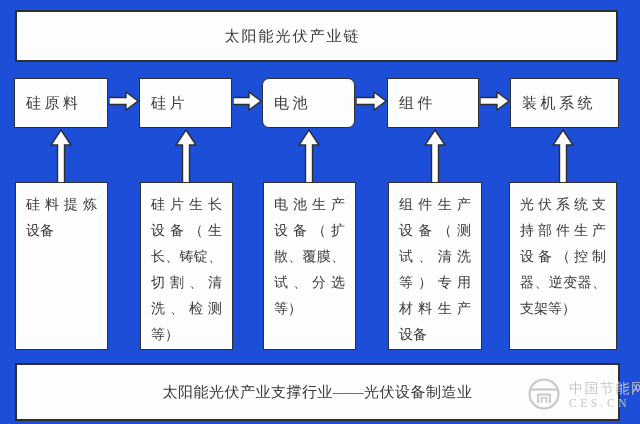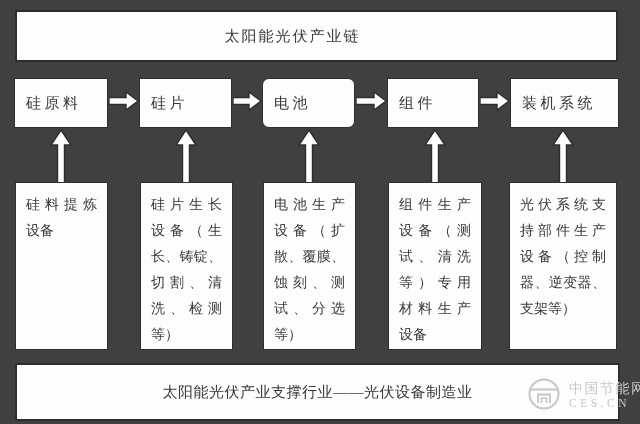--- a/index.html
+++ b/index.html
@@ -1,20 +1,20 @@
 <!DOCTYPE html>
 <html><head>
 <meta charset="utf-8">
 <style>
   html, body { margin: 0; padding: 0; background: #ffffff; }
   .canvas {
     position: relative;
     width: 640px;
     height: 424px;
-    background: #404040;
+    background: #1d4ed8;
     font-family: "Liberation Serif", "DejaVu Serif", serif;
     color: #383838;
     overflow: hidden;
   }
   .box {
     position: absolute;
     background: #fdfdfd;
     border: 2px solid #2e2e2e;
     box-sizing: border-box;
   }
@@ -142,21 +142,20 @@
       <div class="eq-line">设备（生</div>
       <div class="eq-line">长、铸锭、</div>
       <div class="eq-line">切割、清</div>
       <div class="eq-line">洗、检测</div>
       <div class="eq-line last">等）</div>
     </div>
   <div class="box equip-box" style="left:263px;width:93px;">
       <div class="eq-line">电池生产</div>
       <div class="eq-line">设备（扩</div>
       <div class="eq-line">散、覆膜、</div>
-      <div class="eq-line">蚀刻、测</div>
       <div class="eq-line">试、分选</div>
       <div class="eq-line last">等）</div>
     </div>
   <div class="box equip-box" style="left:388px;width:94px;">
       <div class="eq-line">组件生产</div>
       <div class="eq-line">设备（测</div>
       <div class="eq-line">试、清洗</div>
       <div class="eq-line">等）专用</div>
       <div class="eq-line">材料生产</div>
       <div class="eq-line last">设备</div>

